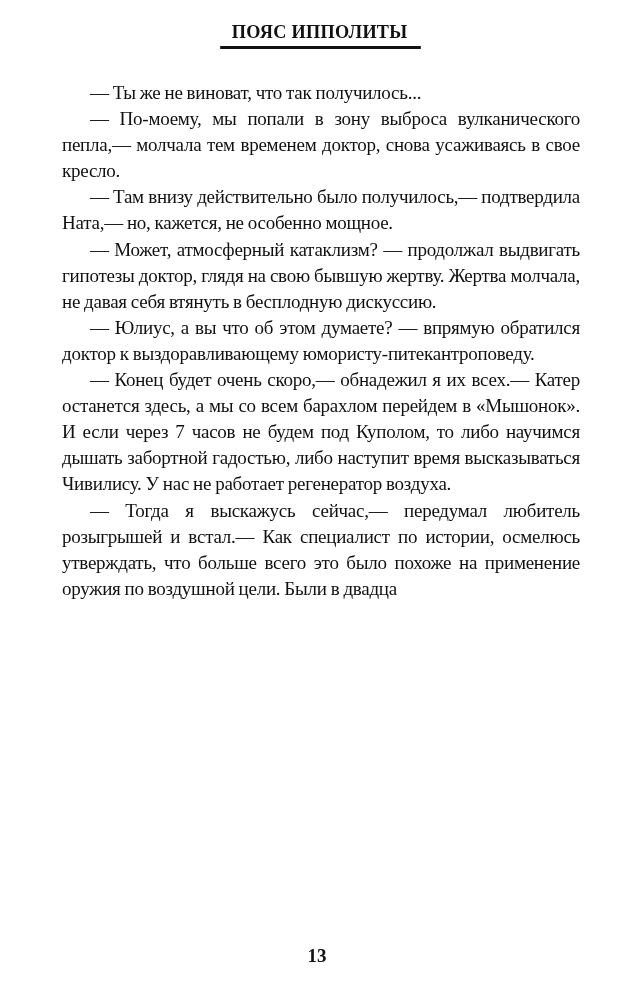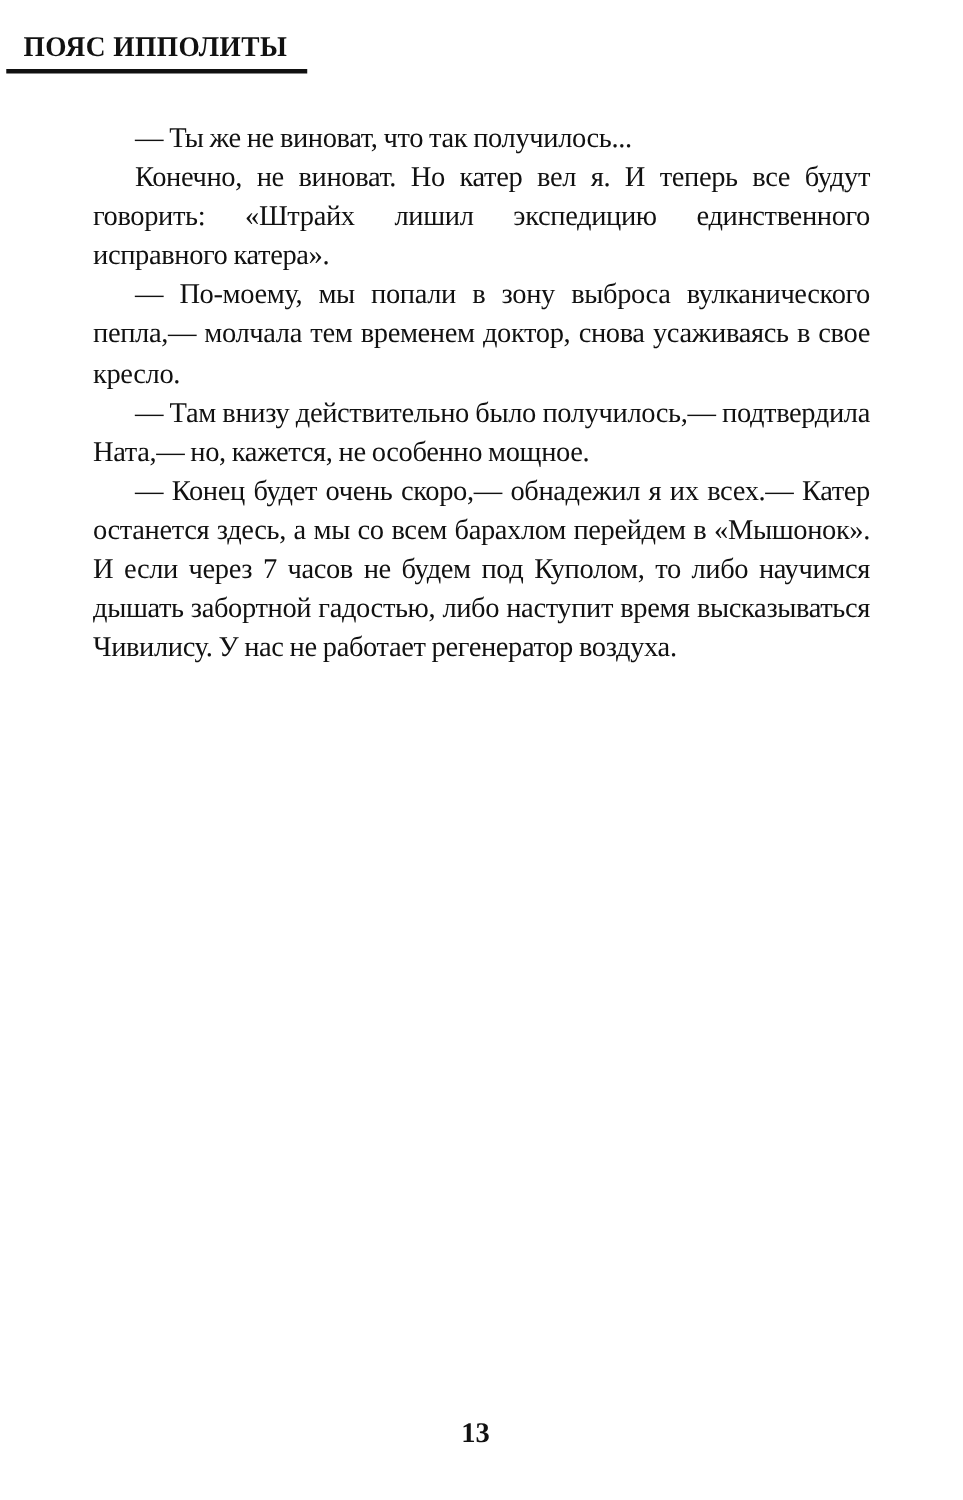--- a/index.html
+++ b/index.html
@@ -13,21 +13,21 @@
       position: relative;
       overflow: hidden;
       font-family: "Liberation Serif", "DejaVu Serif", serif;
       color: #111111;
     }
     .running-head {
       position: absolute;
       top: 20px;
       left: 0;
       width: 642px;
-      text-align: left;
+      text-align: center;
     }
     .running-head-inner {
       display: inline-block;
       padding: 0 14px 2px 12px;
       border-bottom: 3px solid #111;
       font-weight: bold;
       font-size: 19px;
       letter-spacing: 0.3px;
       line-height: 24px;
       transform: scaleX(0.96);
@@ -63,19 +63,21 @@
   </style>
 </head>
 <body>
 
 <header class="running-head">
   <span class="running-head-inner">ПОЯС ИППОЛИТЫ</span>
 </header>
 
 <main class="body-text">
   <p>— Ты же не виноват, что так получилось...</p>
-  <p>Конечно, не виноват. Но катер вел я. И теперь все бу­дут говорить: «Штрайх лишил экспедицию единствен­ного исправного катера».</p>
   <p>— По-моему, мы попали в зону выброса вулканиче­ского пепла,— молчала тем временем доктор, снова уса­живаясь в свое кресло.</p>
   <p>— Там внизу действительно было получилось,— под­твердила Ната,— но, кажется, не особенно мощное.</p>
+  <p>— Может, атмосферный катаклизм? — продолжал выдвигать гипотезы доктор, глядя на свою бывшую жер­тву. Жертва молчала, не давая себя втянуть в бесплодную дискуссию.</p>
+  <p>— Юлиус, а вы что об этом думаете? — впрямую об­ратился доктор к выздоравливающему юмористу-пите­кантроповеду.</p>
   <p>— Конец будет очень скоро,— обнадежил я их всех.— Катер останется здесь, а мы со всем барахлом перейдем в «Мышонок». И если через 7 часов не будем под Купо­лом, то либо научимся дышать забортной гадостью, ли­бо наступит время высказываться Чивилису. У нас не работает регенератор воздуха.</p>
+  <p class="nojust">— Тогда я выскажусь сейчас,— передумал любитель розыгрышей и встал.— Как специалист по истории, осме­люсь утверждать, что больше всего это было похоже на применение оружия по воздушной цели. Были в двадца­</p>
 </main>
 
 <footer class="folio">13</footer>
 
 </body></html>

